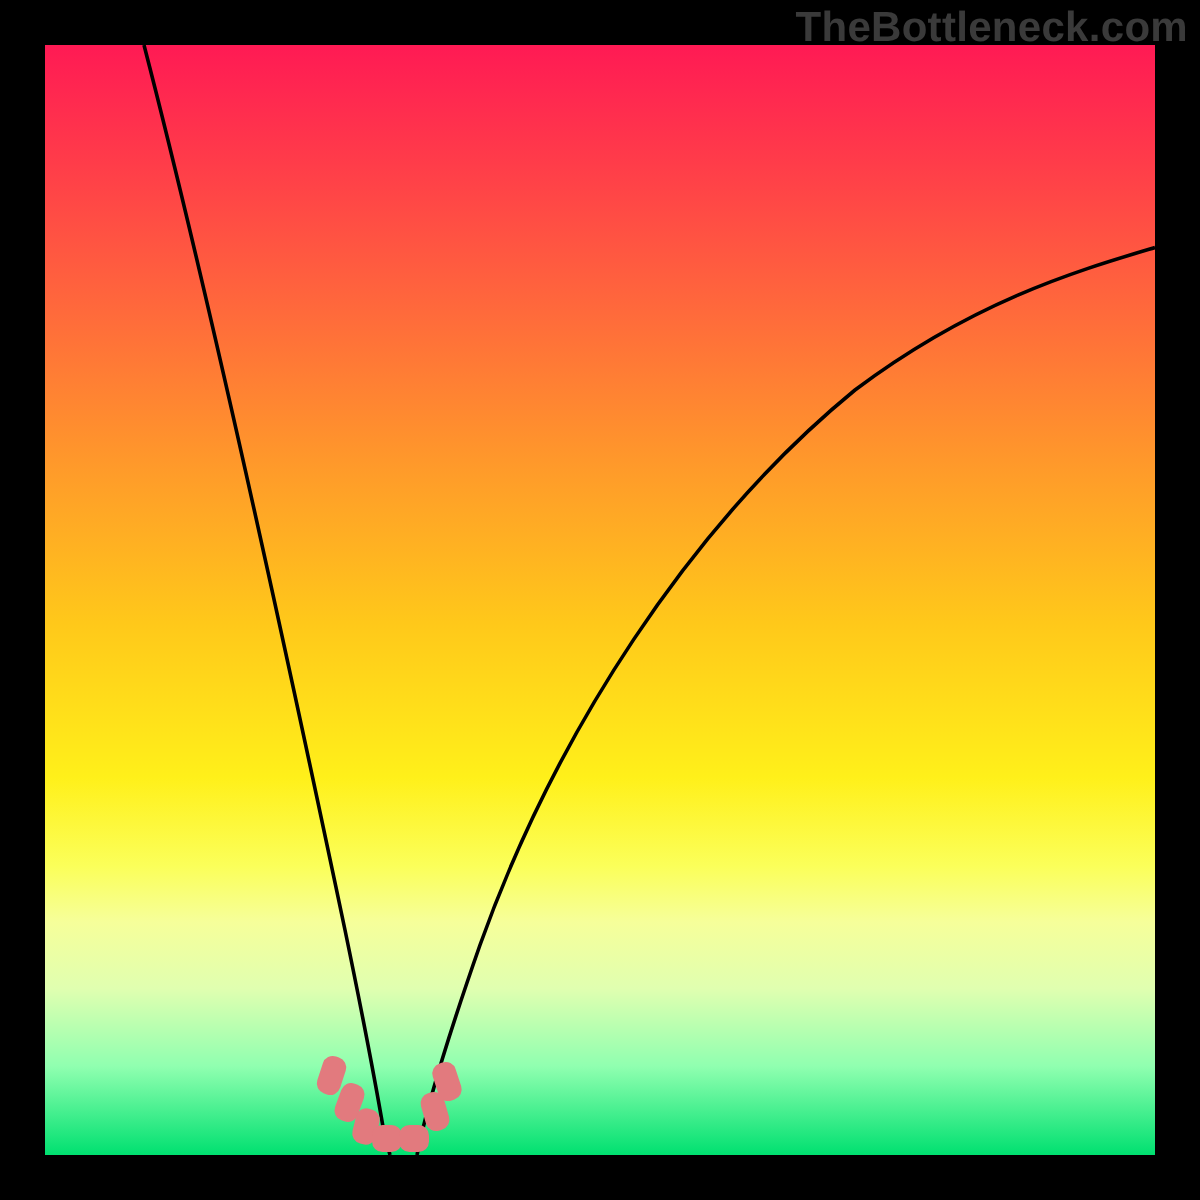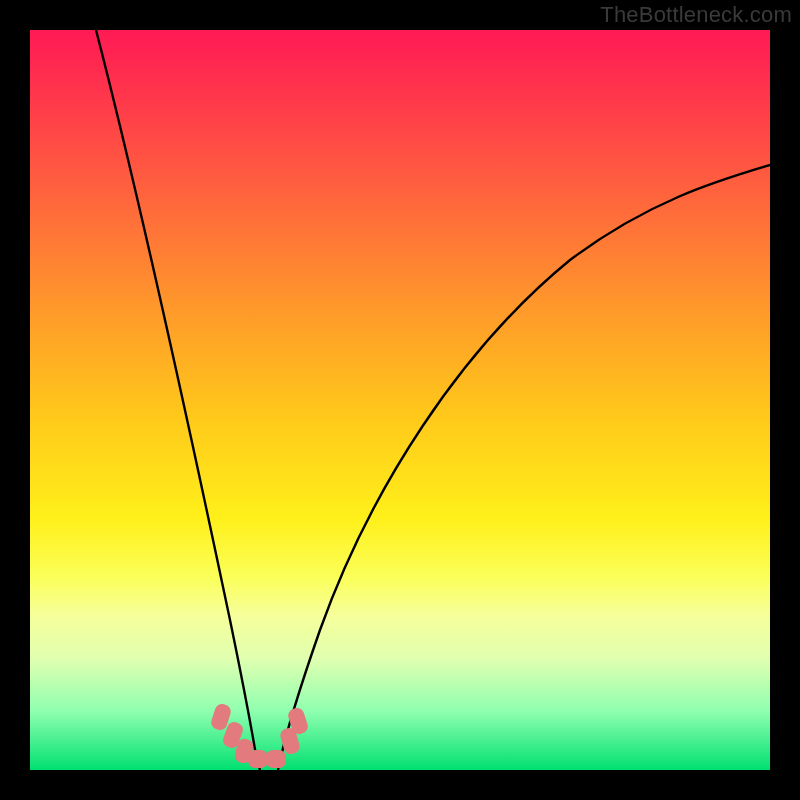--- a/index.html
+++ b/index.html
@@ -34,22 +34,22 @@
       #e0ffb0 85%,
       #90ffb0 92%,
       #00e070 100%
     );
   }
   .watermark {
     position: absolute;
     top: 2px;
     right: 8px;
     color: #3a3a3a;
-    font-size: 22px;
-    font-weight: 400;
+    font-size: 28px;
+    font-weight: 700;
     letter-spacing: 0.2px;
     user-select: none;
   }
   svg.curves {
     position: absolute;
     inset: 0;
   }
 </style>
 </head>
 <body>

